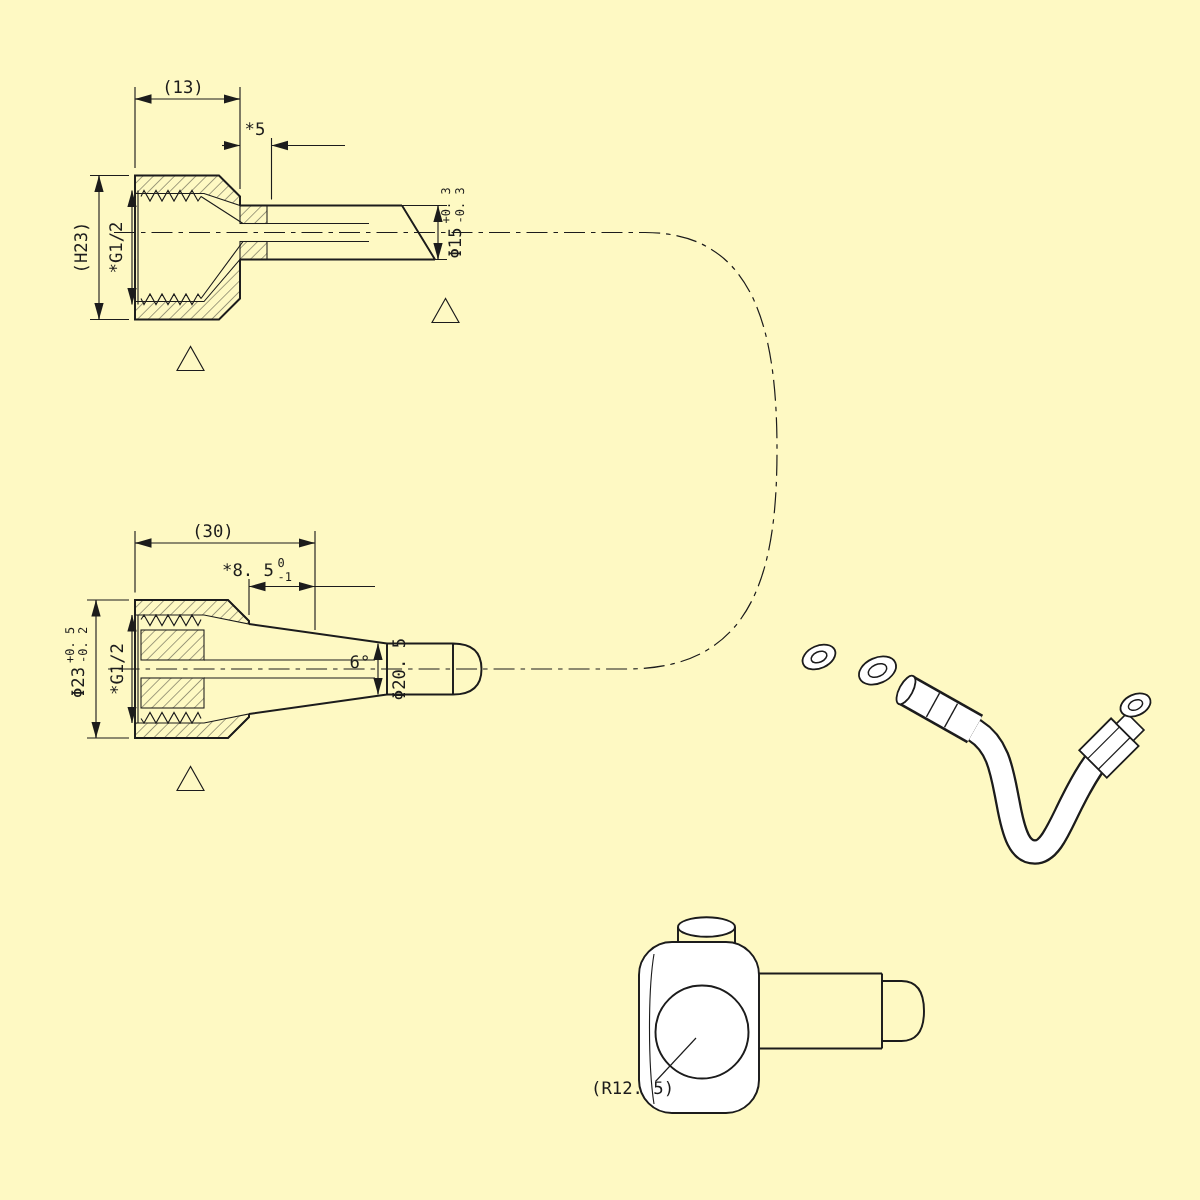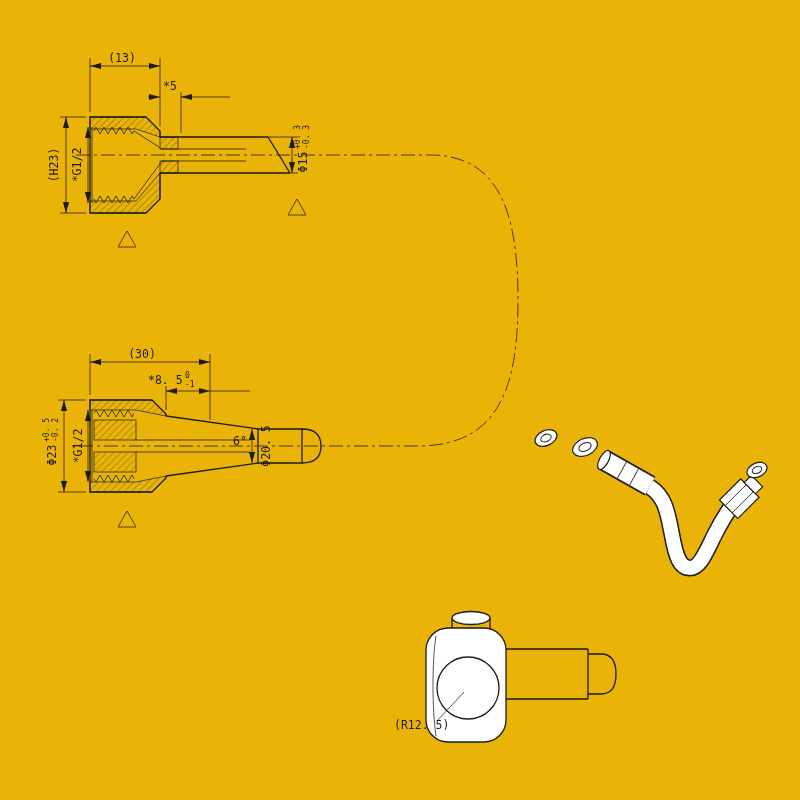--- a/index.html
+++ b/index.html
@@ -1,16 +1,16 @@
 <!DOCTYPE html>
 <html><head>
 <meta charset="utf-8">
 <style>
   html,body{margin:0;padding:0;background:#ffffff;}
-  .canvas{position:relative;width:800px;height:800px;background:#eab308;overflow:hidden;}
+  .canvas{position:relative;width:800px;height:800px;background:#fef9c3;overflow:hidden;}
   svg{display:block;}
   svg text{font-family:"DejaVu Sans Mono","Liberation Mono",monospace;fill:#1c1c1c;font-size:11.5px;}
   svg text.t8{font-size:8px;}
   .ol{fill:none;stroke:#1c1c1c;stroke-width:1.3;stroke-linejoin:miter;}
   .thin{fill:none;stroke:#1c1c1c;stroke-width:0.75;}
   .cl{fill:none;stroke:#1c1c1c;stroke-width:0.8;stroke-dasharray:14 4 3 4;}
 </style>
 </head>
 <body>
 

